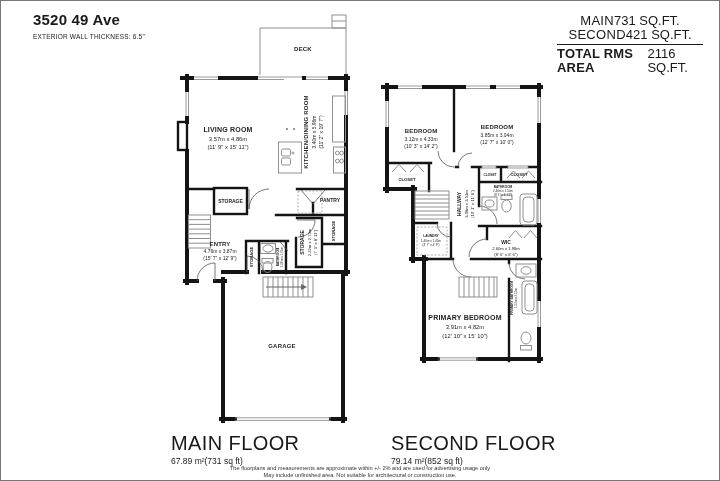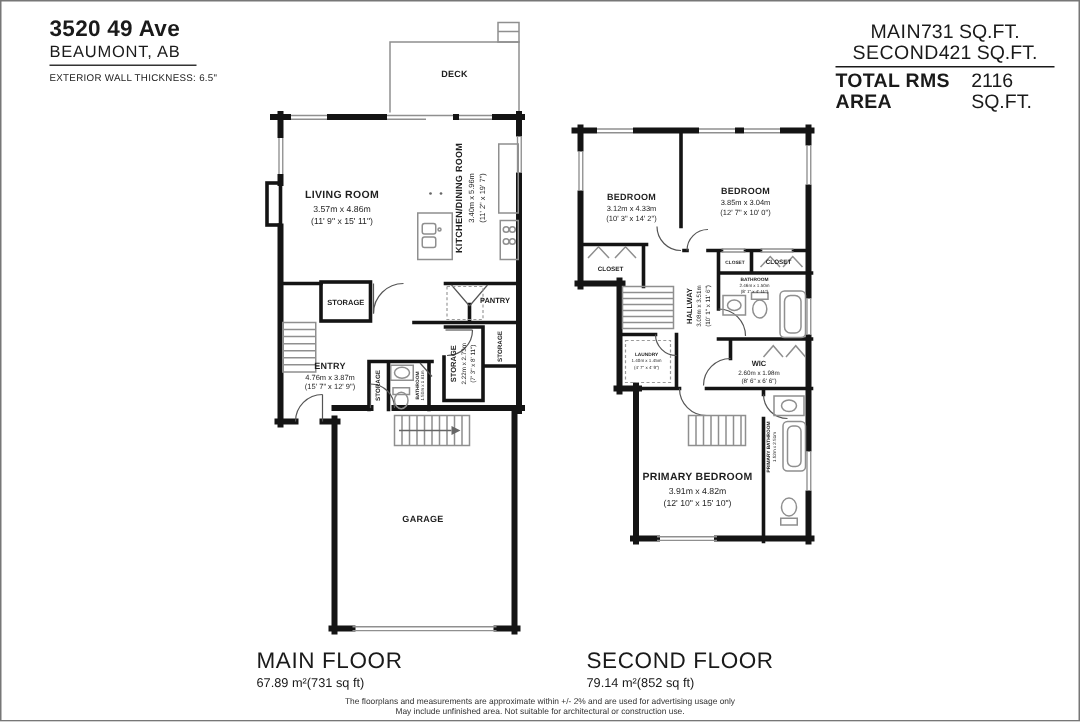--- a/index.html
+++ b/index.html
@@ -14,21 +14,21 @@
   .addr2{font-size:11px;letter-spacing:.5px;border-bottom:1px solid #333;padding-bottom:2px;width:98px;margin-top:1px;}
   .wallnote{font-size:6.5px;letter-spacing:.2px;margin-top:5px;color:#222;}
   
   .hdr-right{position:absolute;left:556px;top:13px;width:146px;}
   .arow{display:flex;justify-content:center;align-items:baseline;font-size:13px;line-height:14px;}
   .arow .lbl{letter-spacing:.3px;}
   .adiv{border-top:1.6px solid #1a1a1a;margin-top:2px;padding-top:2px;}
   .arow.total .lbl{font-size:13px;font-weight:700;letter-spacing:.2px;}
   
   .floor-title{position:absolute;top:431px;}
-  .floor-title .t{font-size:15px;letter-spacing:.4px;}
+  .floor-title .t{font-size:20px;letter-spacing:.4px;}
   .floor-title .a{font-size:8.5px;margin-top:1px;}
   .ft-main{left:170px;}
   .ft-second{left:390px;}
   .disclaimer{position:absolute;left:0;right:0;top:464px;text-align:center;font-size:5.6px;line-height:7px;color:#333;}
   
   svg text{fill:#1f1f1f;text-anchor:middle;font-family:"Liberation Sans",sans-serif;}
   .n1{font-size:7px;font-weight:700;letter-spacing:.2px;}
   .n2{font-size:6px;font-weight:700;letter-spacing:.2px;}
   .n3{font-size:5px;font-weight:700;}
   .n4{font-size:4.2px;font-weight:700;}
@@ -46,21 +46,20 @@
   .wgap{fill:#ffffff;stroke:none;}
 </style>
 </head>
 <body>
 
 <div class="canvas">
 
   
   <div class="hdr-left">
     <div class="addr1">3520 49 Ave</div>
-    <div class="addr2">BEAUMONT, AB</div>
     <div class="wallnote">EXTERIOR WALL THICKNESS: 6.5"</div>
   </div>
 
   
   <div class="hdr-right">
     <div class="arow">
       <span class="lbl">MAIN</span>
       <span class="val">731 SQ.FT.</span>
     </div>
     <div class="arow">

